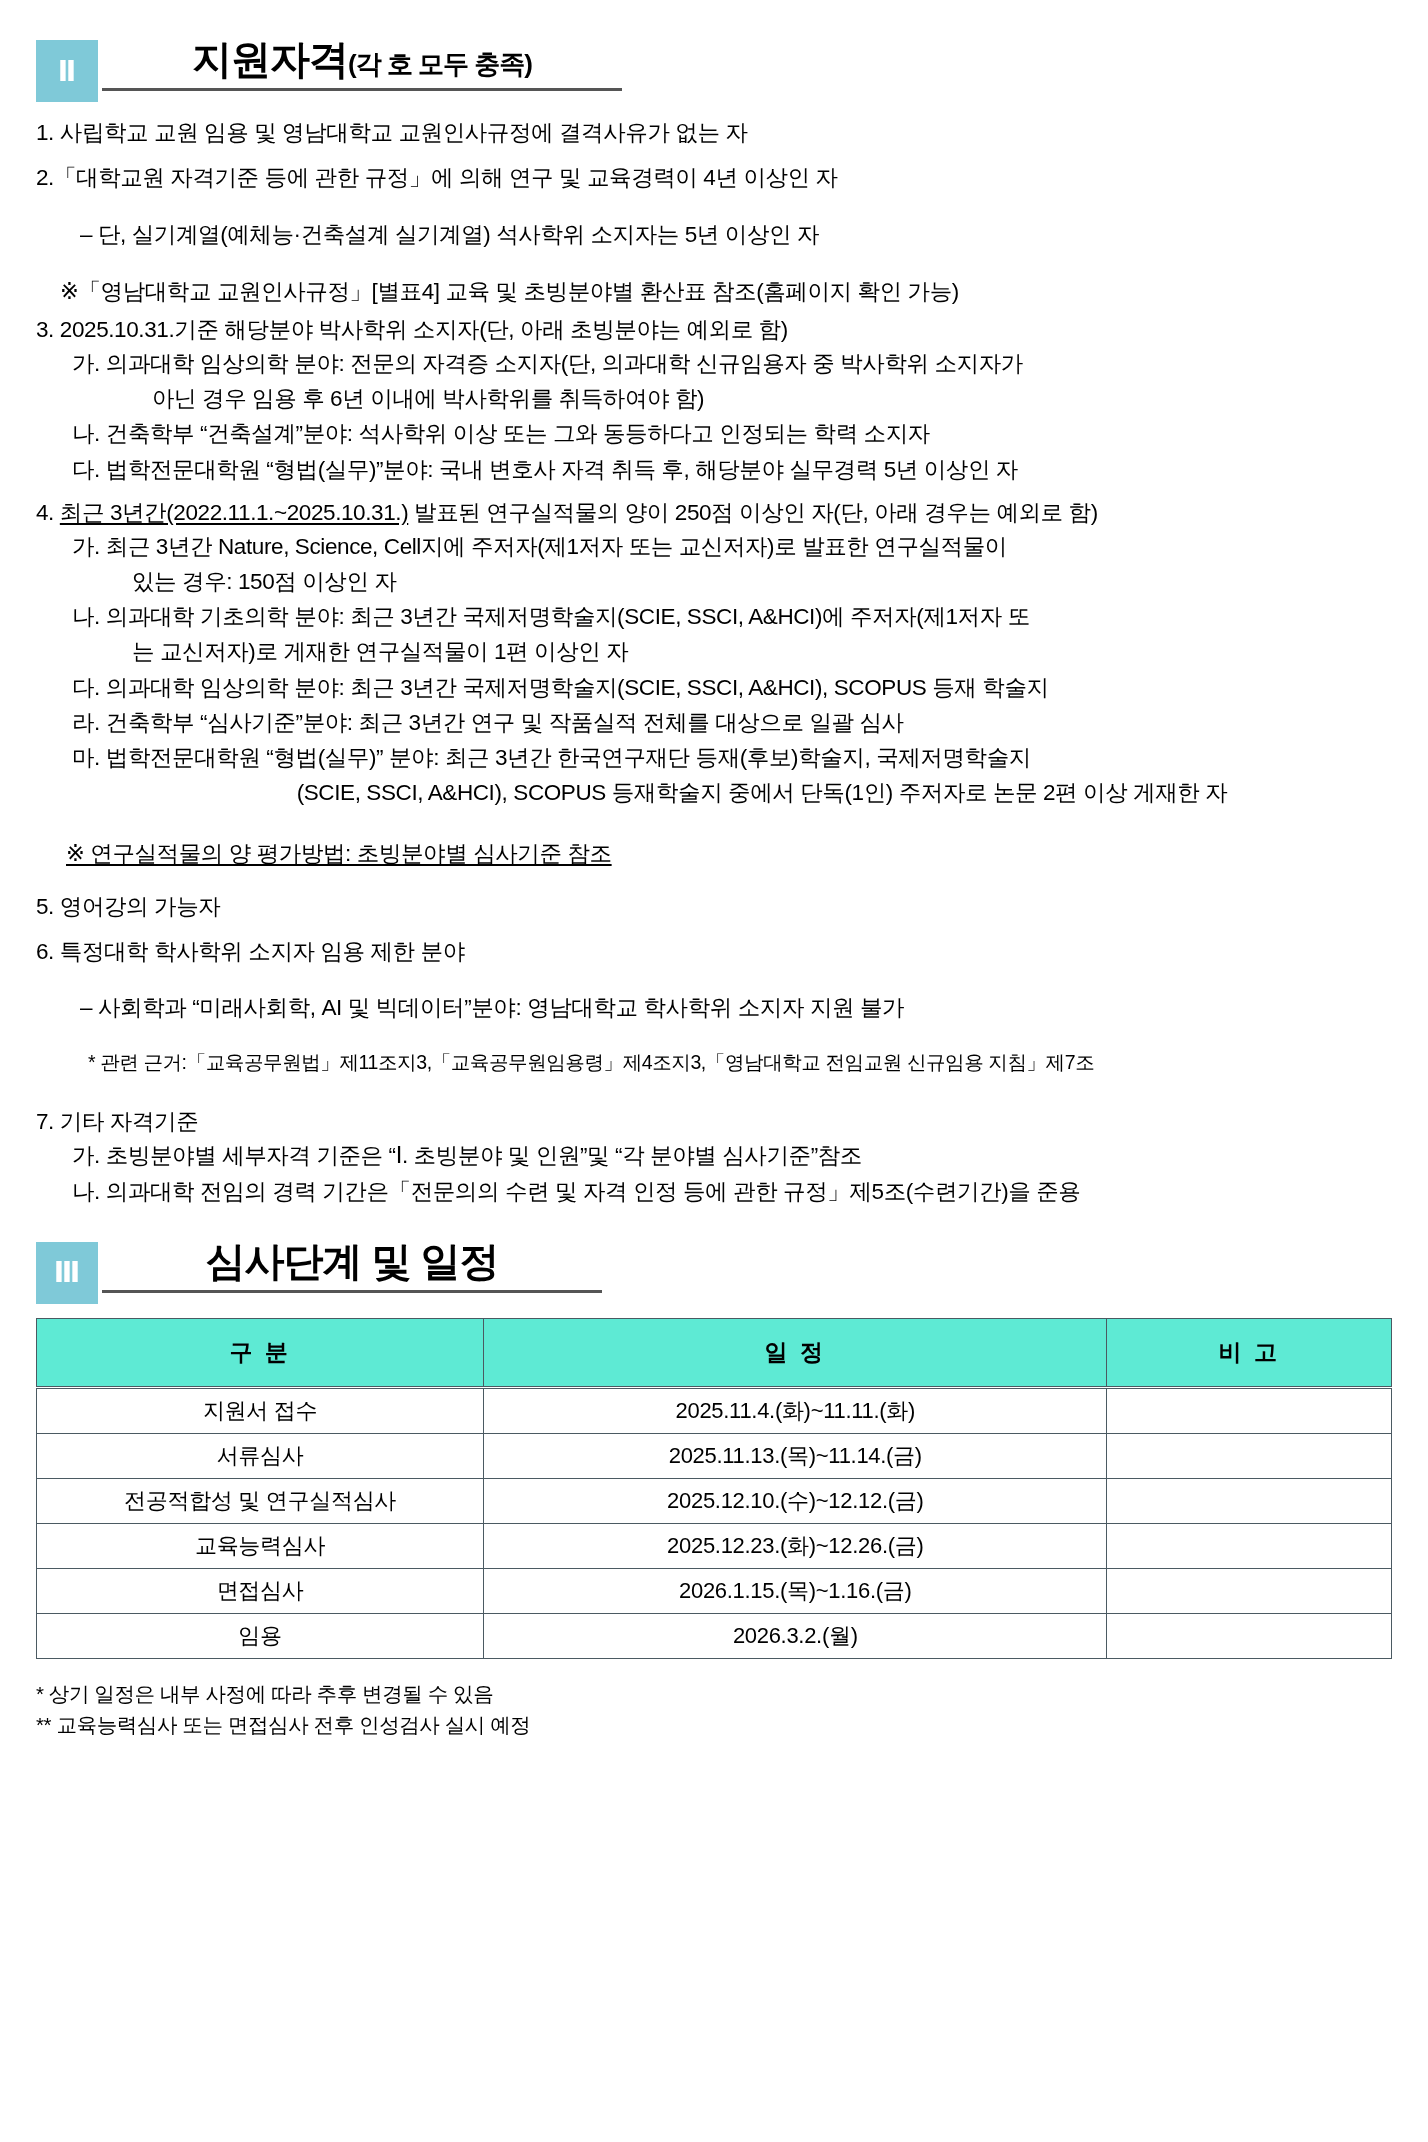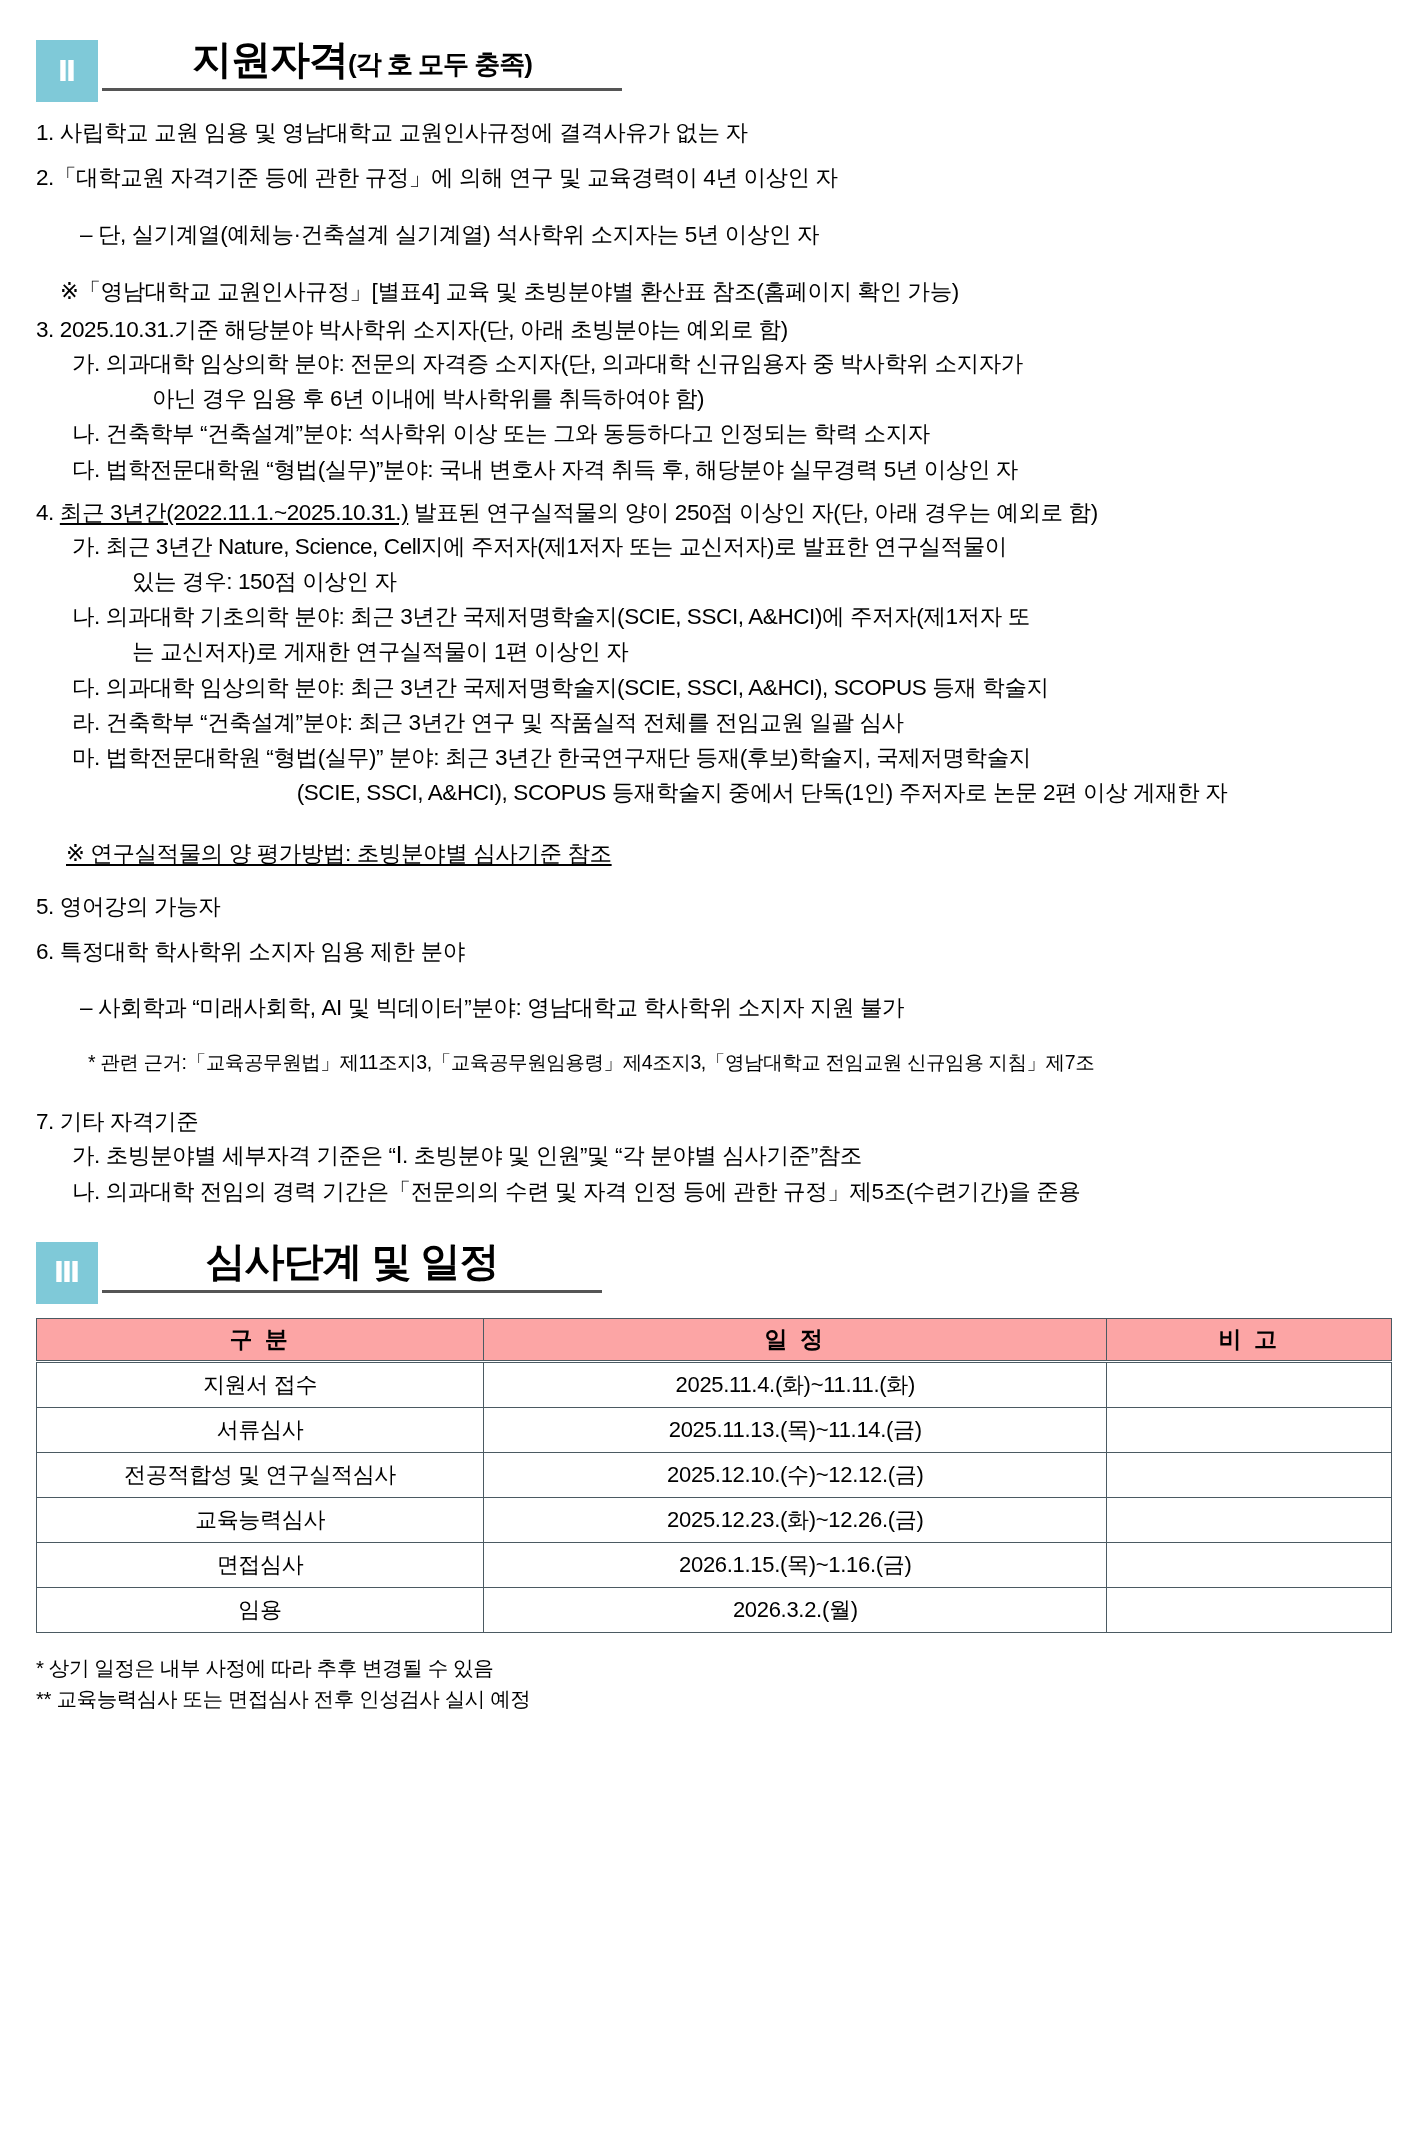--- a/index.html
+++ b/index.html
@@ -110,25 +110,25 @@
     font-size: 22px;
   }
   table.schedule th,
   table.schedule td {
     border: 1px solid #4b5a62;
     text-align: center;
     padding: 7px 4px;
     letter-spacing: -0.3px;
   }
   table.schedule thead th {
-    background: #fca5a5;
+    background: #5eead4;
     font-weight: bold;
     font-size: 23px;
     letter-spacing: 3px;
-    padding: 5px 4px;
+    padding: 18px 4px;
     border-bottom: 3px double #4b5a62;
   }
   .col-div { width: 33%; }
   .col-sch { width: 46%; }
   .col-rem { width: 21%; }
   .tbl-footnotes {
     font-size: 20.5px;
     margin-top: 20px;
     letter-spacing: -0.4px;
     line-height: 1.5;
@@ -166,21 +166,21 @@
     <p class="lvl2">나. 건축학부 “건축설계”분야: 석사학위 이상 또는 그와 동등하다고 인정되는 학력 소지자</p>
     <p class="lvl2">다. 법학전문대학원 “형법(실무)”분야: 국내 변호사 자격 취득 후, 해당분야 실무경력 5년 이상인 자</p>
     <div class="gap-s"></div>
 
     <p class="lvl1 tight"><span>4. </span><span class="u">최근 3년간(2022.11.1.~2025.10.31.)</span><span> 발표된 연구실적물의 양이 250점 이상인 자(단, 아래 경우는 예외로 함)</span></p>
     <p class="lvl2">가. 최근 3년간 Nature, Science, Cell지에 주저자(제1저자 또는 교신저자)로 발표한 연구실적물이</p>
     <p class="lvl2" style="text-indent:0; padding-left:96px;">있는 경우: 150점 이상인 자</p>
     <p class="lvl2">나. 의과대학 기초의학 분야: 최근 3년간 국제저명학술지(SCIE, SSCI, A&amp;HCI)에 주저자(제1저자 또</p>
     <p class="lvl2" style="text-indent:0; padding-left:96px;">는 교신저자)로 게재한 연구실적물이 1편 이상인 자</p>
     <p class="lvl2">다. 의과대학 임상의학 분야: 최근 3년간 국제저명학술지(SCIE, SSCI, A&amp;HCI), SCOPUS 등재 학술지</p>
-    <p class="lvl2">라. 건축학부 “건축설계”분야: 최근 3년간 연구 및 작품실적 전체를 전임교원 일괄 심사</p>
+    <p class="lvl2">라. 건축학부 “심사기준”분야: 최근 3년간 연구 및 작품실적 전체를 대상으로 일괄 심사</p>
     <p class="lvl2">마. 법학전문대학원 “형법(실무)” 분야: 최근 3년간 한국연구재단 등재(후보)학술지, 국제저명학술지</p>
     <p class="lvl2" style="text-indent:0; padding-left:96px;text-align:center;">(SCIE, SSCI, A&amp;HCI), SCOPUS 등재학술지 중에서 단독(1인) 주저자로 논문 2편 이상 게재한 자</p>
     <p class="note u" style="padding-left:66px; text-indent:-36px; display:inline-block;margin-top:26px;">※ 연구실적물의 양 평가방법: 초빙분야별 심사기준 참조</p>
     <div class="gap-m"></div>
 
     <p class="lvl1">5. 영어강의 가능자</p>
     <div class="gap-s"></div>
 
     <p class="lvl1 tight">6. 특정대학 학사학위 소지자 임용 제한 분야</p>
     <p class="indent-sub">– 사회학과 “미래사회학, AI 및 빅데이터”분야: 영남대학교 학사학위 소지자 지원 불가</p>

